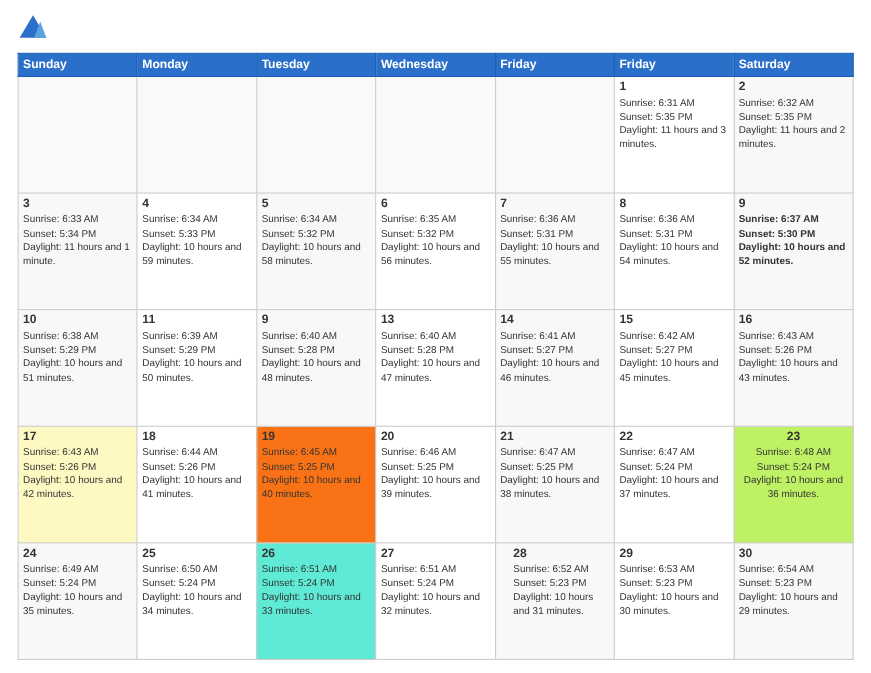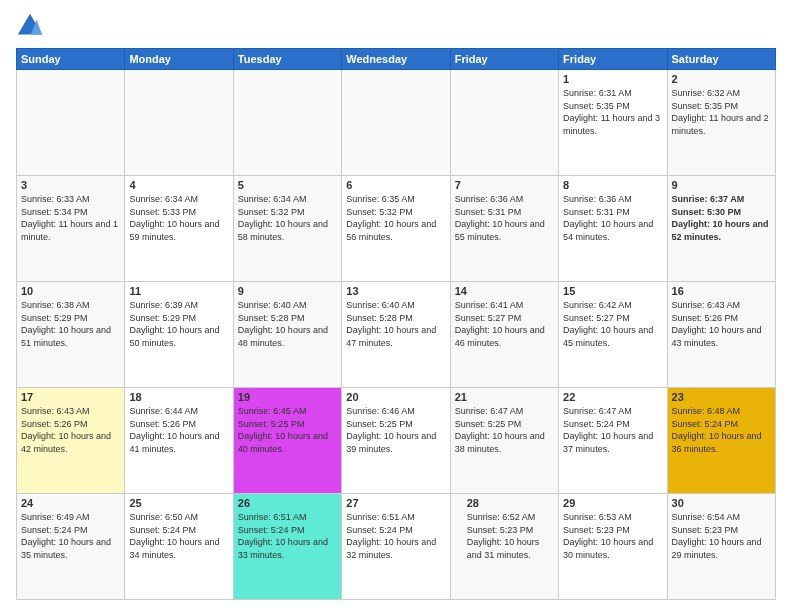--- a/index.html
+++ b/index.html
@@ -246,21 +246,21 @@
             <div class="day-info" style="white-space: pre-line;">Sunrise: 6:43 AM
 Sunset: 5:26 PM
 Daylight: 10 hours and 42 minutes.</div>
           </td>
           <td>
             <span class="day-num">18</span>
             <div class="day-info" style="white-space: pre-line;">Sunrise: 6:44 AM
 Sunset: 5:26 PM
 Daylight: 10 hours and 41 minutes.</div>
           </td>
-          <td style="background: #d946ef;">
+          <td style="background: #f97316;">
             <span class="day-num">19</span>
             <div class="day-info" style="white-space: pre-line;">Sunrise: 6:45 AM
 Sunset: 5:25 PM
 Daylight: 10 hours and 40 minutes.</div>
           </td>
           <td>
             <span class="day-num">20</span>
             <div class="day-info" style="white-space: pre-line;">Sunrise: 6:46 AM
 Sunset: 5:25 PM
 Daylight: 10 hours and 39 minutes.</div>
@@ -270,21 +270,21 @@
             <div class="day-info" style="white-space: pre-line;">Sunrise: 6:47 AM
 Sunset: 5:25 PM
 Daylight: 10 hours and 38 minutes.</div>
           </td>
           <td>
             <span class="day-num">22</span>
             <div class="day-info" style="white-space: pre-line;">Sunrise: 6:47 AM
 Sunset: 5:24 PM
 Daylight: 10 hours and 37 minutes.</div>
           </td>
-          <td style="background: #eab308;">
+          <td style="background: #bef264; text-align: center;">
             <span class="day-num">23</span>
             <div class="day-info" style="white-space: pre-line;">Sunrise: 6:48 AM
 Sunset: 5:24 PM
 Daylight: 10 hours and 36 minutes.</div>
           </td>
         </tr>
         <tr>
           <td style="background: rgb(248, 248, 248);">
             <span class="day-num">24</span>
             <div class="day-info" style="white-space: pre-line;">Sunrise: 6:49 AM

